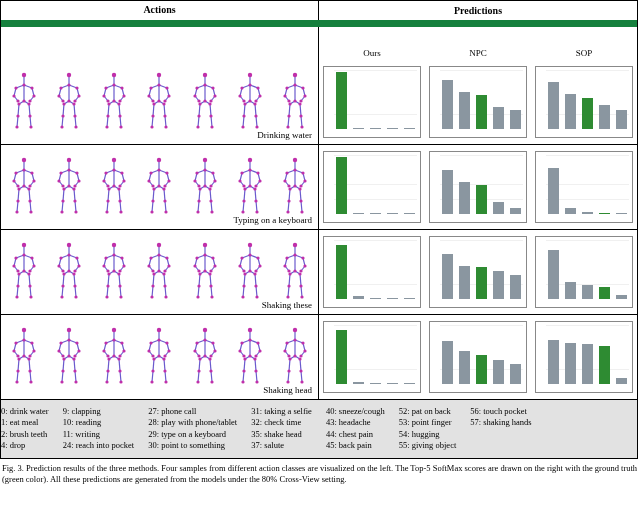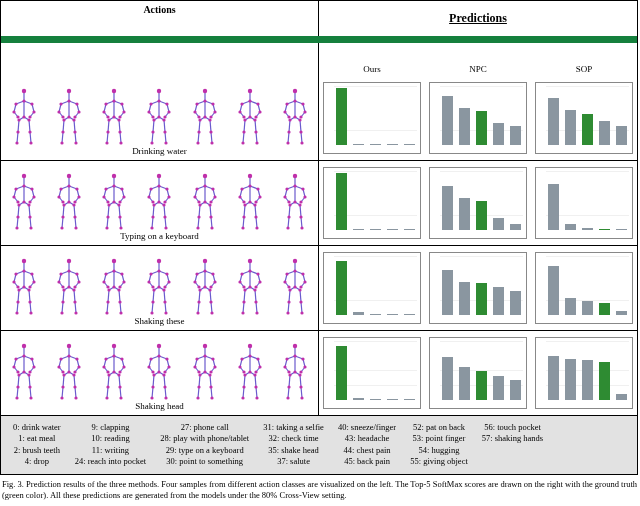--- a/index.html
+++ b/index.html
@@ -22,23 +22,22 @@
     text-align: center;
     font-weight: bold;
     font-size: 10px;
     padding: 3px 0;
     border-right: 1px solid #000;
   }
   .header-row .col-right {
     width: 50%;
     text-align: center;
     font-weight: bold;
-    font-size: 12px;
-    padding: 10px 0;
-    text-decoration: underline;
+    font-size: 10px;
+    padding: 4px 0;
   }
   .subheader-row {
     display: flex;
   }
   .subheader-row .col-left { width: 50%; border-right: 1px solid #000; }
   .subheader-row .col-right {
     width: 50%;
     display: flex;
     font-size: 9px;
   }
@@ -53,21 +52,21 @@
     border-top: 1px solid #000;
   }
   .sample-row:first-of-type { border-top: none; }
   .action-cell {
     width: 50%;
     border-right: 1px solid #000;
     position: relative;
     height: 84px;
     display: flex;
     flex-direction: column;
-    align-items: center;
+    align-items: flex-end;
     justify-content: center;
     padding: 4px 6px 2px 6px;
   }
   .skeleton-seq {
     display: flex;
     justify-content: space-between;
     width: 100%;
     height: 62px;
     align-items: flex-end;
   }
@@ -113,25 +112,24 @@
     padding: 0 3%;
   }
   .bar {
     flex: 1;
     background: #8a96a0;
   }
   .bar.gt { background: #2e8b32; }
   .legend-block {
     border-top: 1px solid #000;
     background: #e2e2e2;
-    padding: 6px 12px;
+    padding: 6px 0;
     display: flex;
     gap: 14px;
     font-size: 8.5px;
-    text-align: center;
   }
   .legend-col {
     display: flex;
     flex-direction: column;
     line-height: 1.35;
     white-space: nowrap;
   }
   .caption {
     font-size: 8.5px;
     padding: 4px 2px 0 2px;
@@ -1278,21 +1276,21 @@
         <span>29: type on a keyboard</span>
         <span>30: point to something</span>
       </div>
       <div class="legend-col">
         <span>31: taking a selfie</span>
         <span>32: check time</span>
         <span>35: shake head</span>
         <span>37: salute</span>
       </div>
       <div class="legend-col">
-        <span>40: sneeze/finger</span>
+        <span>40: sneeze/cough</span>
         <span>43: headache</span>
         <span>44: chest pain</span>
         <span>45: back pain</span>
       </div>
       <div class="legend-col">
         <span>52: pat on back</span>
         <span>53: point finger</span>
         <span>54: hugging</span>
         <span>55: giving object</span>
       </div>

